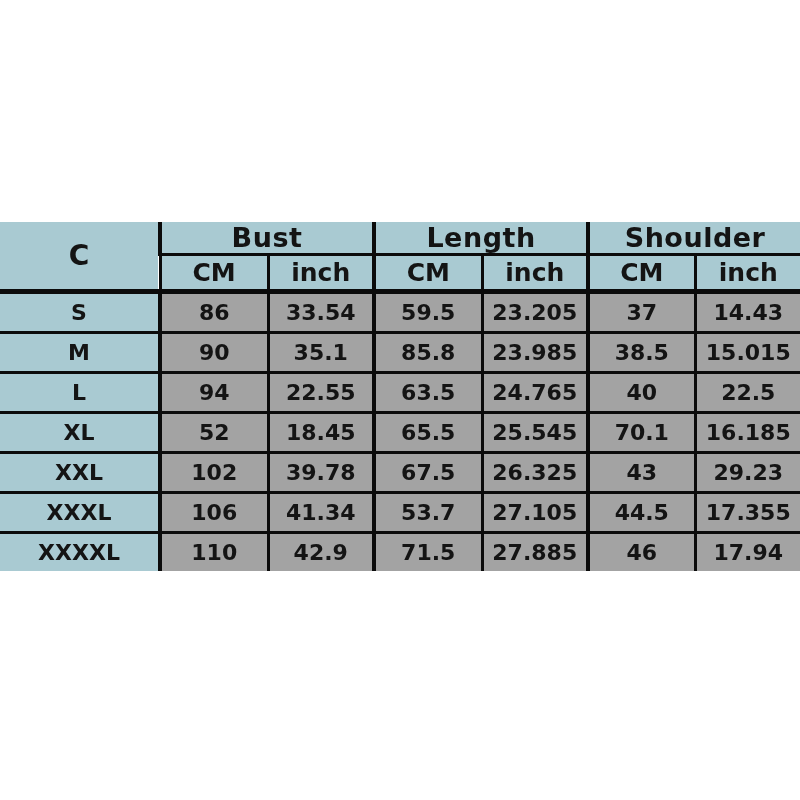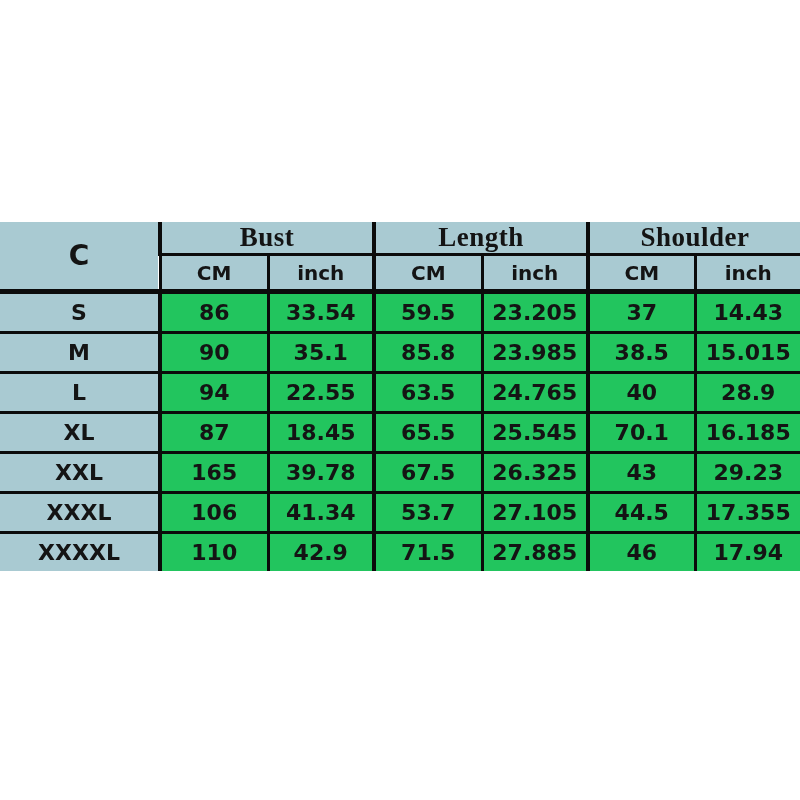--- a/index.html
+++ b/index.html
@@ -43,25 +43,25 @@
   table.size-chart tr.r-bottom > *    { border-bottom: none; }
 
   
   .gs { border-left-width: 4px !important; }
   table.size-chart tr > *:first-child.gs { border-left: none !important; }
 
   
   .hdr-units > th, .corner { border-bottom-width: 5px !important; }
 
   .hdr-bg  { background: #a9cad2; }
-  .cell-bg { background: #22c55e; }
+  .cell-bg { background: #a3a3a3; }
 
   .corner        { font-size: 28px; }
-  .group-header  { font-size: 27px; height: 29px; letter-spacing: 0.5px; font-family: Liberation Serif, serif; }
-  .unit-header   { font-size: 20px; height: 33px; }
+  .group-header  { font-size: 27px; height: 29px; letter-spacing: 0.5px; }
+  .unit-header   { font-size: 25px; height: 33px; }
   .size-cell     { font-size: 22px; }
   .data-cell     { font-size: 22px; }
   tr.data-row > * { height: 37px; }
 </style>
 </head>
 <body>
 
 <div class="canvas">
   <table class="size-chart">
     <colgroup>
@@ -107,34 +107,34 @@
         <td class="cell-bg data-cell gs">38.5</td>
         <td class="cell-bg data-cell">15.015</td>
       </tr>
       <tr class="data-row">
         <td class="hdr-bg size-cell">L</td>
         <td class="cell-bg data-cell gs">94</td>
         <td class="cell-bg data-cell">22.55</td>
         <td class="cell-bg data-cell gs">63.5</td>
         <td class="cell-bg data-cell">24.765</td>
         <td class="cell-bg data-cell gs">40</td>
-        <td class="cell-bg data-cell">28.9</td>
+        <td class="cell-bg data-cell">22.5</td>
       </tr>
       <tr class="data-row">
         <td class="hdr-bg size-cell">XL</td>
-        <td class="cell-bg data-cell gs">87</td>
+        <td class="cell-bg data-cell gs">52</td>
         <td class="cell-bg data-cell">18.45</td>
         <td class="cell-bg data-cell gs">65.5</td>
         <td class="cell-bg data-cell">25.545</td>
         <td class="cell-bg data-cell gs">70.1</td>
         <td class="cell-bg data-cell">16.185</td>
       </tr>
       <tr class="data-row">
         <td class="hdr-bg size-cell">XXL</td>
-        <td class="cell-bg data-cell gs">165</td>
+        <td class="cell-bg data-cell gs">102</td>
         <td class="cell-bg data-cell">39.78</td>
         <td class="cell-bg data-cell gs">67.5</td>
         <td class="cell-bg data-cell">26.325</td>
         <td class="cell-bg data-cell gs">43</td>
         <td class="cell-bg data-cell">29.23</td>
       </tr>
       <tr class="data-row">
         <td class="hdr-bg size-cell">XXXL</td>
         <td class="cell-bg data-cell gs">106</td>
         <td class="cell-bg data-cell">41.34</td>

